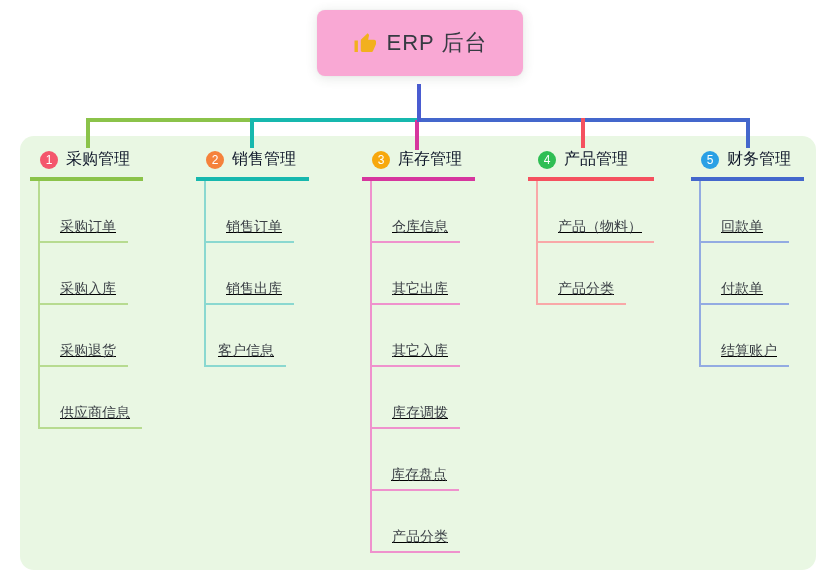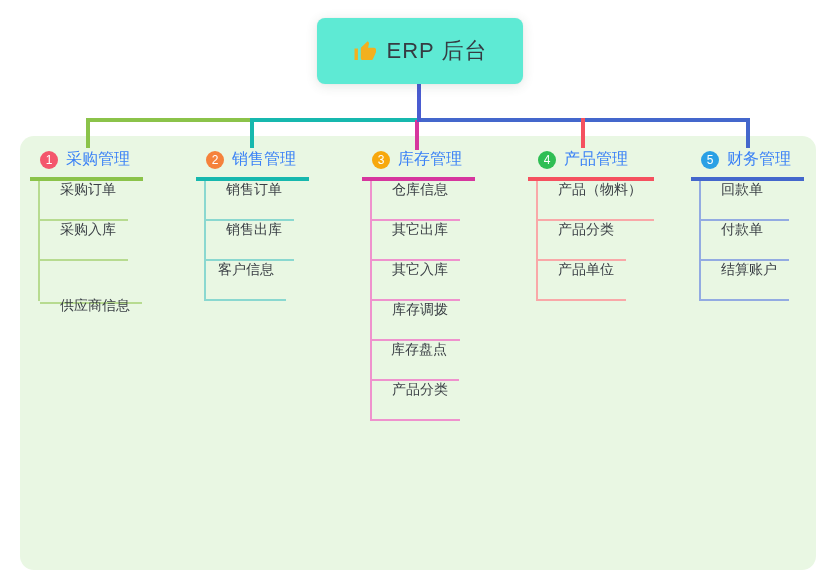--- a/index.html
+++ b/index.html
@@ -10,41 +10,41 @@
   .stage{position:absolute;inset:0;}
   
   .panel{
     position:absolute;left:20px;top:136px;width:796px;height:434px;
     border-radius:14px;
   }
   
   .wires{position:absolute;left:0;top:0;width:839px;height:588px;pointer-events:none;}
   
   .root-card{
-    position:absolute;left:317px;top:18px;width:206px;height:66px;
-    background:#5eead4;border-radius:8px;
+    position:absolute;left:317px;top:10px;width:206px;height:66px;
+    background:#f9a8d4;border-radius:8px;
     box-shadow:0 2px 12px rgba(60,80,60,.14), 0 0 2px rgba(0,0,0,.05);
     display:flex;align-items:center;justify-content:center;gap:10px;
   }
   .root-card .icon{width:24px;height:24px;display:inline-block;}
   .root-title{font-size:22px;color:#363b42;font-weight:500;letter-spacing:1px;}
   
   .branch{position:absolute;top:149px;}
   .branch-header{
     display:flex;align-items:center;gap:8px;
     padding:0 2px 7px 10px;min-width:101px;
     border-bottom:4px solid #000;
   }
   .badge{
     width:18px;height:18px;border-radius:50%;flex:0 0 18px;
     color:#fff;font-size:12px;line-height:18px;text-align:center;font-weight:500;
   }
-  .branch-title{font-size:16px;color:#3b82f6;font-weight:500;white-space:nowrap;}
+  .branch-title{font-size:16px;color:#0f172a;font-weight:500;white-space:nowrap;}
   .branch-children{border-left:2px solid #000;margin-left:8px;}
-  .child{height:40px;display:flex;}
+  .child{height:62px;display:flex;align-items:flex-end;text-decoration:underline;}
   .child-label{
     border-bottom:2px solid #000;
     padding:0 12px 5px 20px;min-width:56px;
     font-size:14px;color:#3a3f45;white-space:nowrap;
   }
 </style>
 </head>
 <body>
 
 <div class="stage">
@@ -74,20 +74,23 @@
         <div class="branch-header" style="border-bottom-color: rgb(139, 195, 74);">
           <span class="badge" style="background: rgb(244, 86, 108);">1</span>
           <span class="branch-title">采购管理</span>
         </div>
         <div class="branch-children" style="border-left-color: rgb(183, 219, 144);">
           <div class="child">
             <span class="child-label" style="border-bottom-color: rgb(183, 219, 144);">采购订单</span>
           </div>
           <div class="child">
             <span class="child-label" style="border-bottom-color: rgb(183, 219, 144);">采购入库</span>
+          </div>
+          <div class="child">
+            <span class="child-label" style="border-bottom-color: rgb(183, 219, 144);">采购退货</span>
           </div>
           <div class="child">
             <span class="child-label" style="border-bottom-color: rgb(183, 219, 144); margin-top: 36px;">供应商信息</span>
           </div>
         </div>
       </div>
       <div class="branch" style="left: 196px;">
         <div class="branch-header" style="border-bottom-color: rgb(23, 184, 174);">
           <span class="badge" style="background: rgb(245, 130, 59);">2</span>
           <span class="branch-title">销售管理</span>
@@ -135,23 +138,20 @@
           <span class="badge" style="background: rgb(47, 190, 84);">4</span>
           <span class="branch-title">产品管理</span>
         </div>
         <div class="branch-children" style="border-left-color: rgb(249, 168, 168);">
           <div class="child">
             <span class="child-label" style="border-bottom-color: rgb(249, 168, 168);">产品（物料）</span>
           </div>
           <div class="child">
             <span class="child-label" style="border-bottom-color: rgb(249, 168, 168);">产品分类</span>
           </div>
-          <div class="child">
-            <span class="child-label" style="border-bottom-color: rgb(249, 168, 168);">产品单位</span>
-          </div>
         </div>
       </div>
       <div class="branch" style="left: 691px;">
         <div class="branch-header" style="border-bottom-color: rgb(68, 103, 204);">
           <span class="badge" style="background: rgb(42, 160, 229);">5</span>
           <span class="branch-title">财务管理</span>
         </div>
         <div class="branch-children" style="border-left-color: rgb(147, 171, 226);">
           <div class="child">
             <span class="child-label" style="border-bottom-color: rgb(147, 171, 226);">回款单</span>

